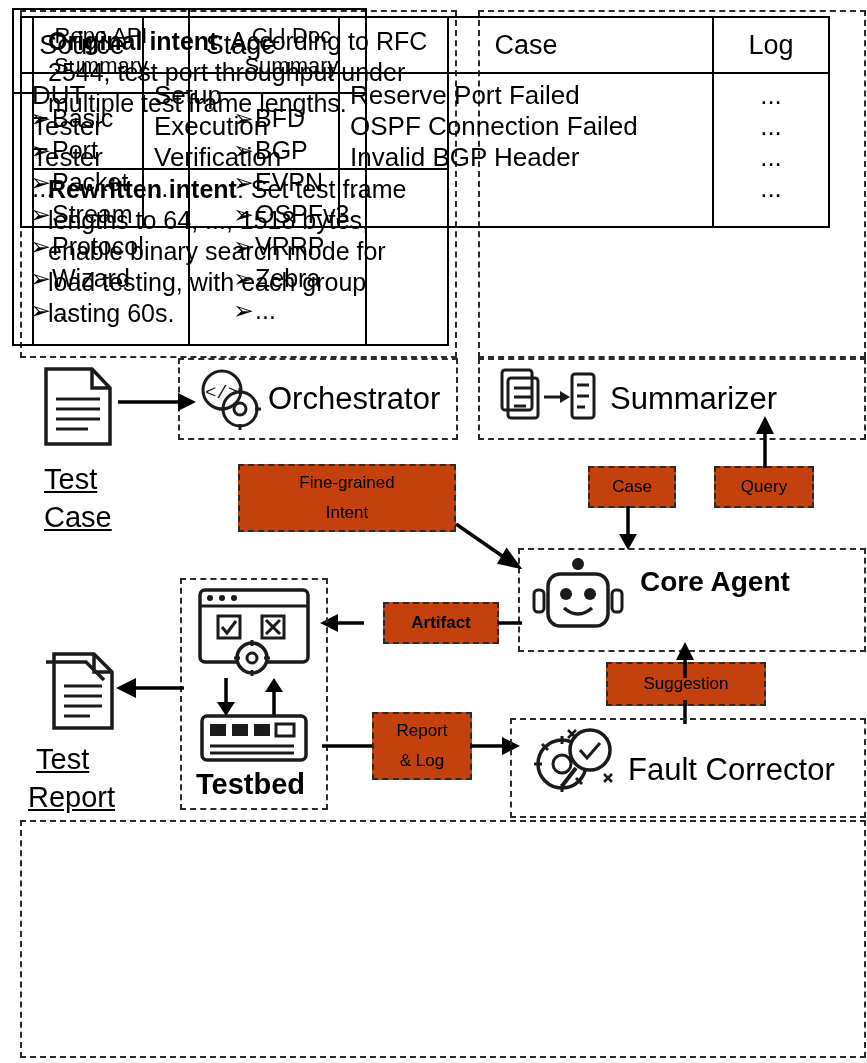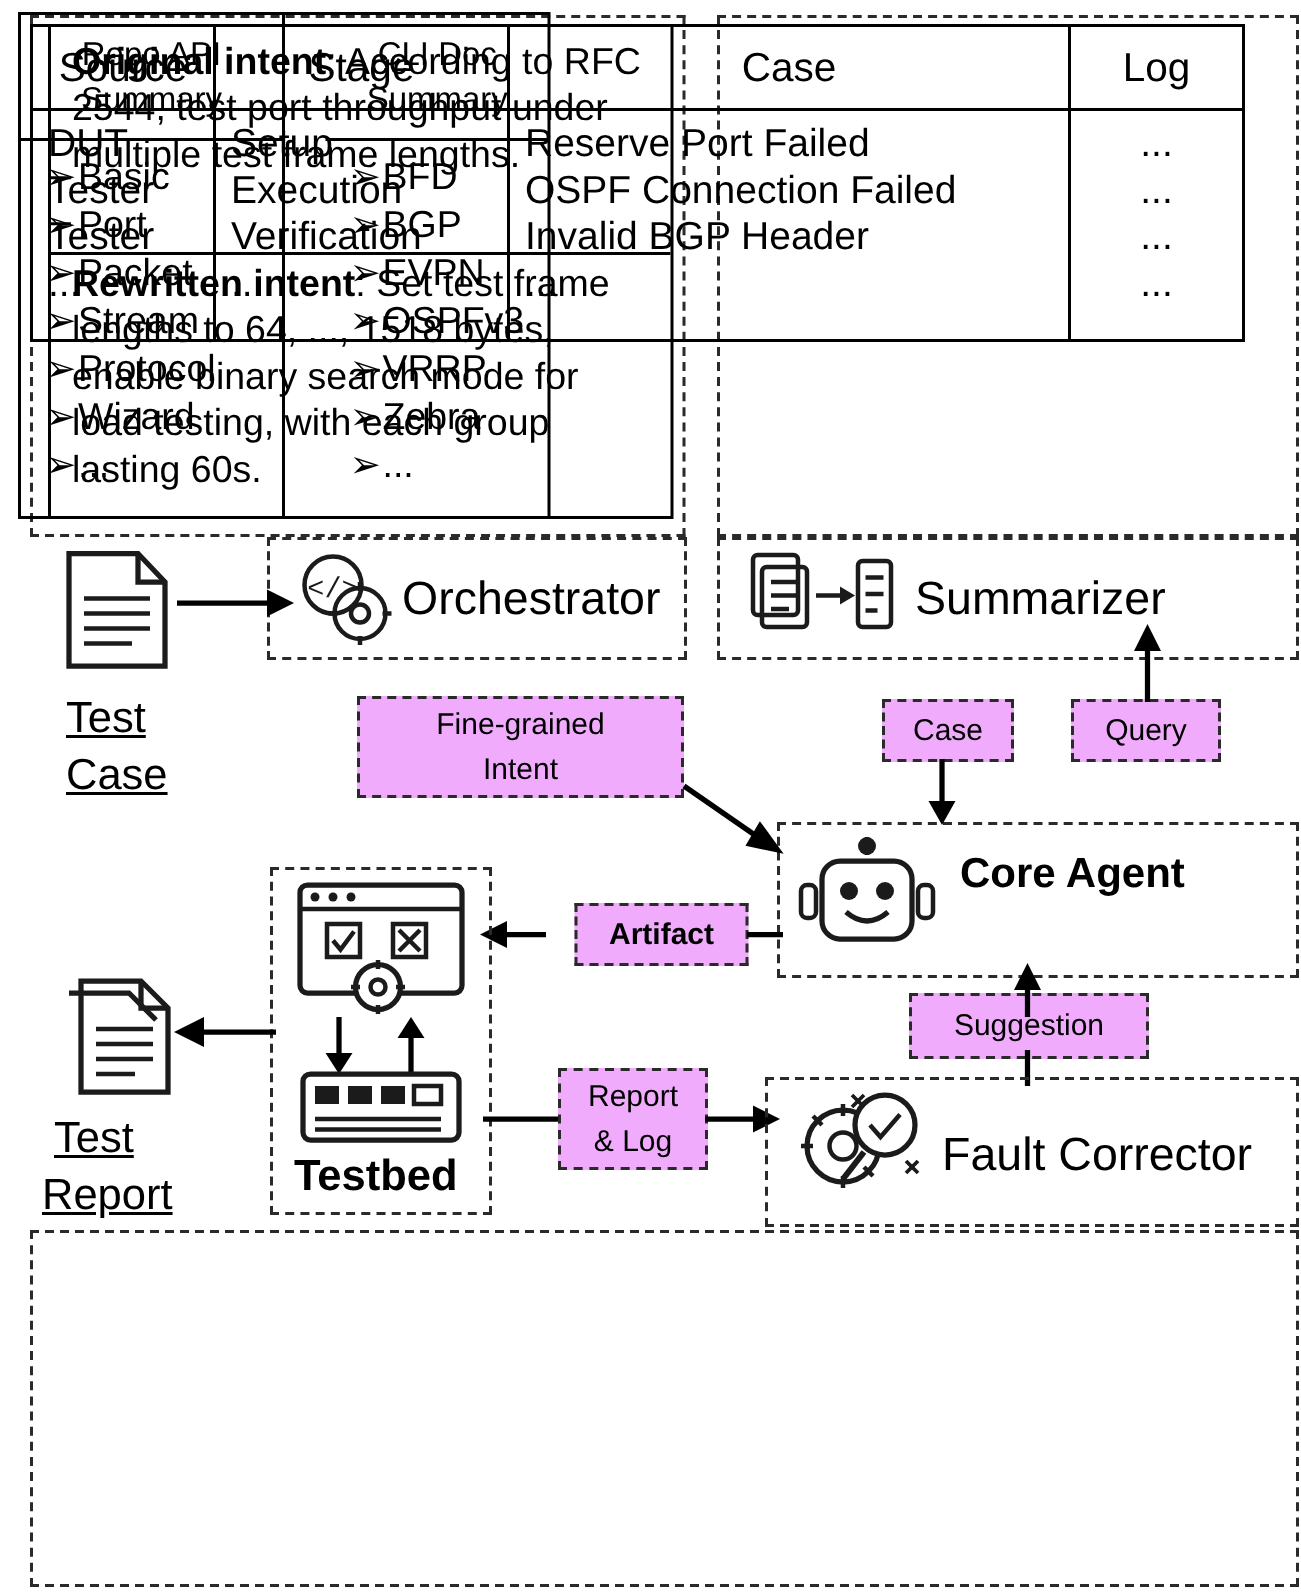--- a/index.html
+++ b/index.html
@@ -36,21 +36,21 @@
   #summ-group{left:478px;top:358px;width:388px;height:82px;}
   .agent-label{position:absolute;font-size:31px;line-height:82px;}
   #orch-label{left:268px;top:358px;}
   #summ-label{left:610px;top:358px;}
 
   
   .plain{position:absolute;font-size:29px;line-height:34px;text-decoration:underline;}
 
   
   .dbox{position:absolute;border:2px dashed #2a2a2a;display:flex;align-items:center;justify-content:center;
-     text-align:center;font-size:20px;line-height:30px;box-sizing:border-box;background:#f0abfc;}
+     text-align:center;font-size:17px;line-height:30px;box-sizing:border-box;background:#c2410c;}
 
   
   #core-group{left:518px;top:548px;width:348px;height:104px;}
   #core-label{position:absolute;left:640px;top:566px;font-size:28px;font-weight:bold;}
 
   
   #testbed-group{left:180px;top:578px;width:148px;height:232px;}
   #testbed-label{position:absolute;left:196px;top:768px;font-size:29px;font-weight:bold;}
 
   

